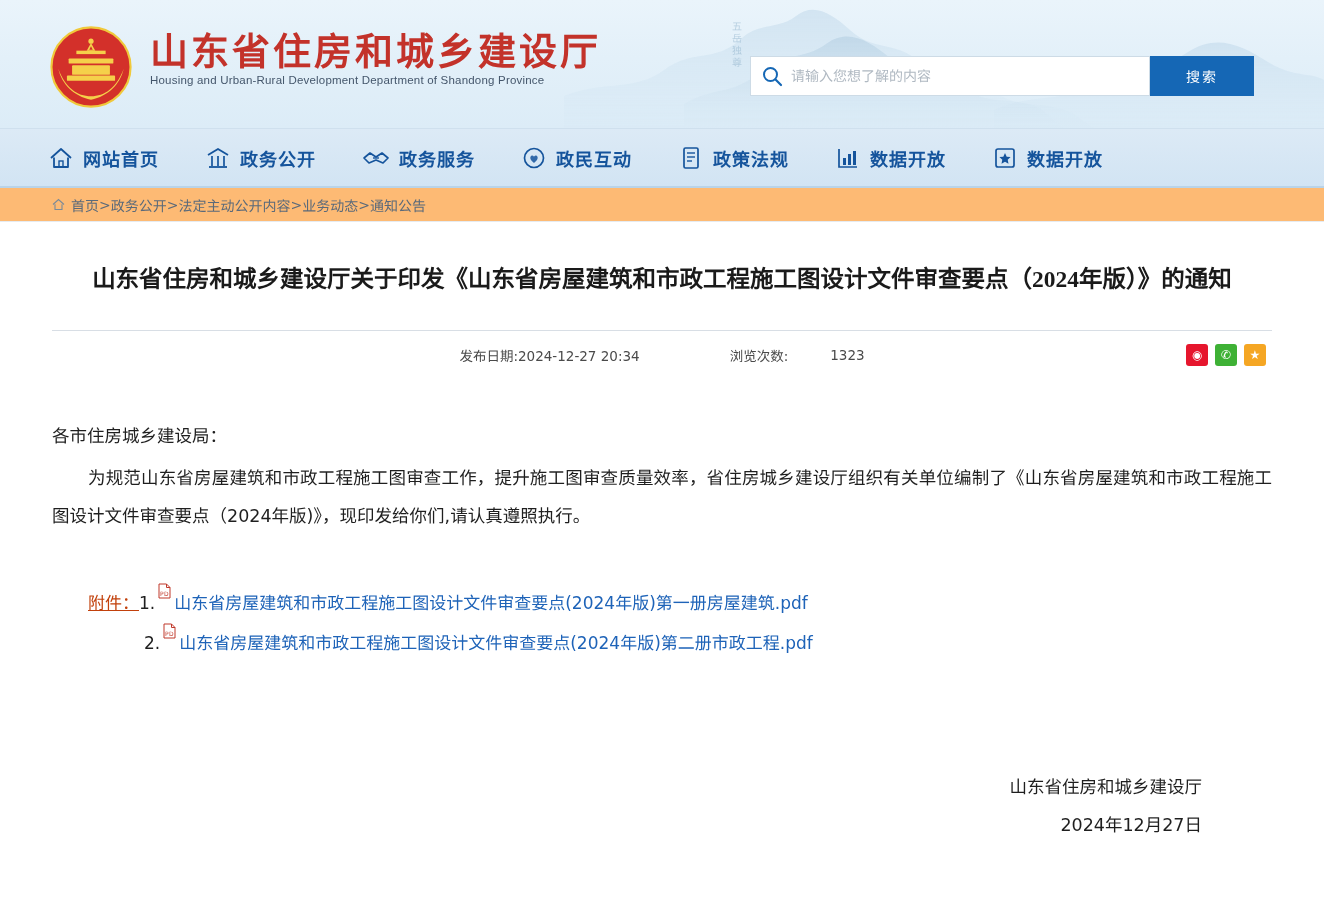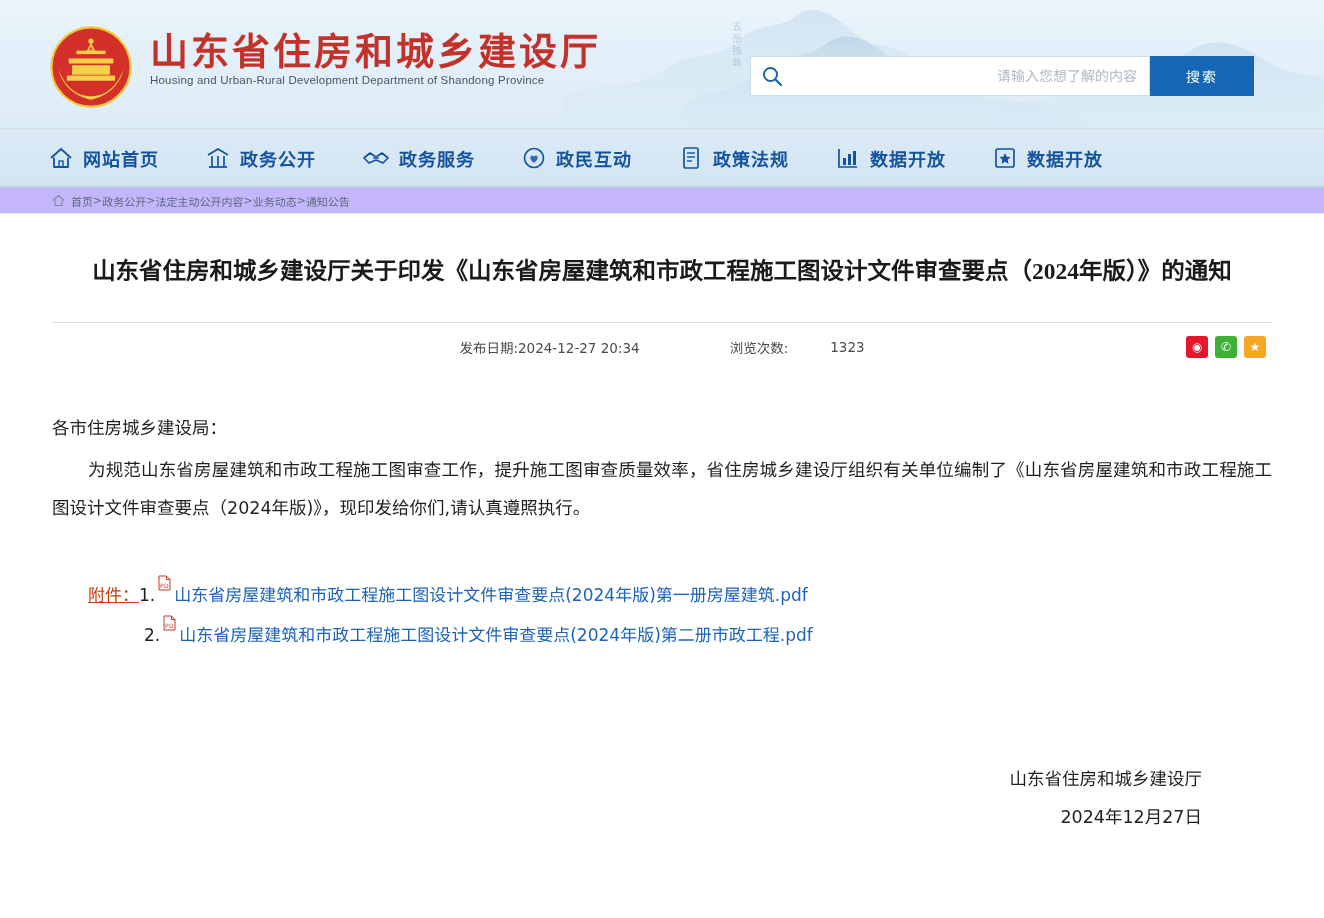--- a/index.html
+++ b/index.html
@@ -69,21 +69,20 @@
   }
   .search-icon-svg { flex: 0 0 auto; margin-right: 6px; }
   .search-input {
     border: none;
     outline: none;
     flex: 1 1 auto;
     height: 100%;
     font-size: 14px;
     color: #333;
     font-family: "DejaVu Sans", "Liberation Sans", sans-serif;
-    text-align: right;
   }
   .search-input::placeholder { color: #b0b9c2; }
   .search-button {
     width: 104px;
     background: #1567b5;
     color: #fff;
     border: none;
     font-size: 14px;
     letter-spacing: 2px;
     cursor: pointer;
@@ -113,27 +112,27 @@
   .nav-label {
     font-size: 18px;
     font-weight: bold;
     color: #15549c;
     letter-spacing: 1px;
     font-family: "DejaVu Sans", "Liberation Sans", sans-serif;
   }
 
   
   .breadcrumb {
-    height: 26px;
-    background: #c4b5fd;
+    height: 34px;
+    background: #fdba74;
     border-bottom: 1px solid #e6ebf0;
     display: flex;
     align-items: center;
     padding-left: 52px;
-    font-size: 11px;
+    font-size: 14px;
     color: #5b6a7a;
     font-family: "DejaVu Sans", "Liberation Sans", sans-serif;
   }
   .home-icon { margin-right: 6px; }
   .breadcrumb a { color: #5b6a7a; text-decoration: none; }
 
   
   .article {
     padding: 0 52px;
   }

